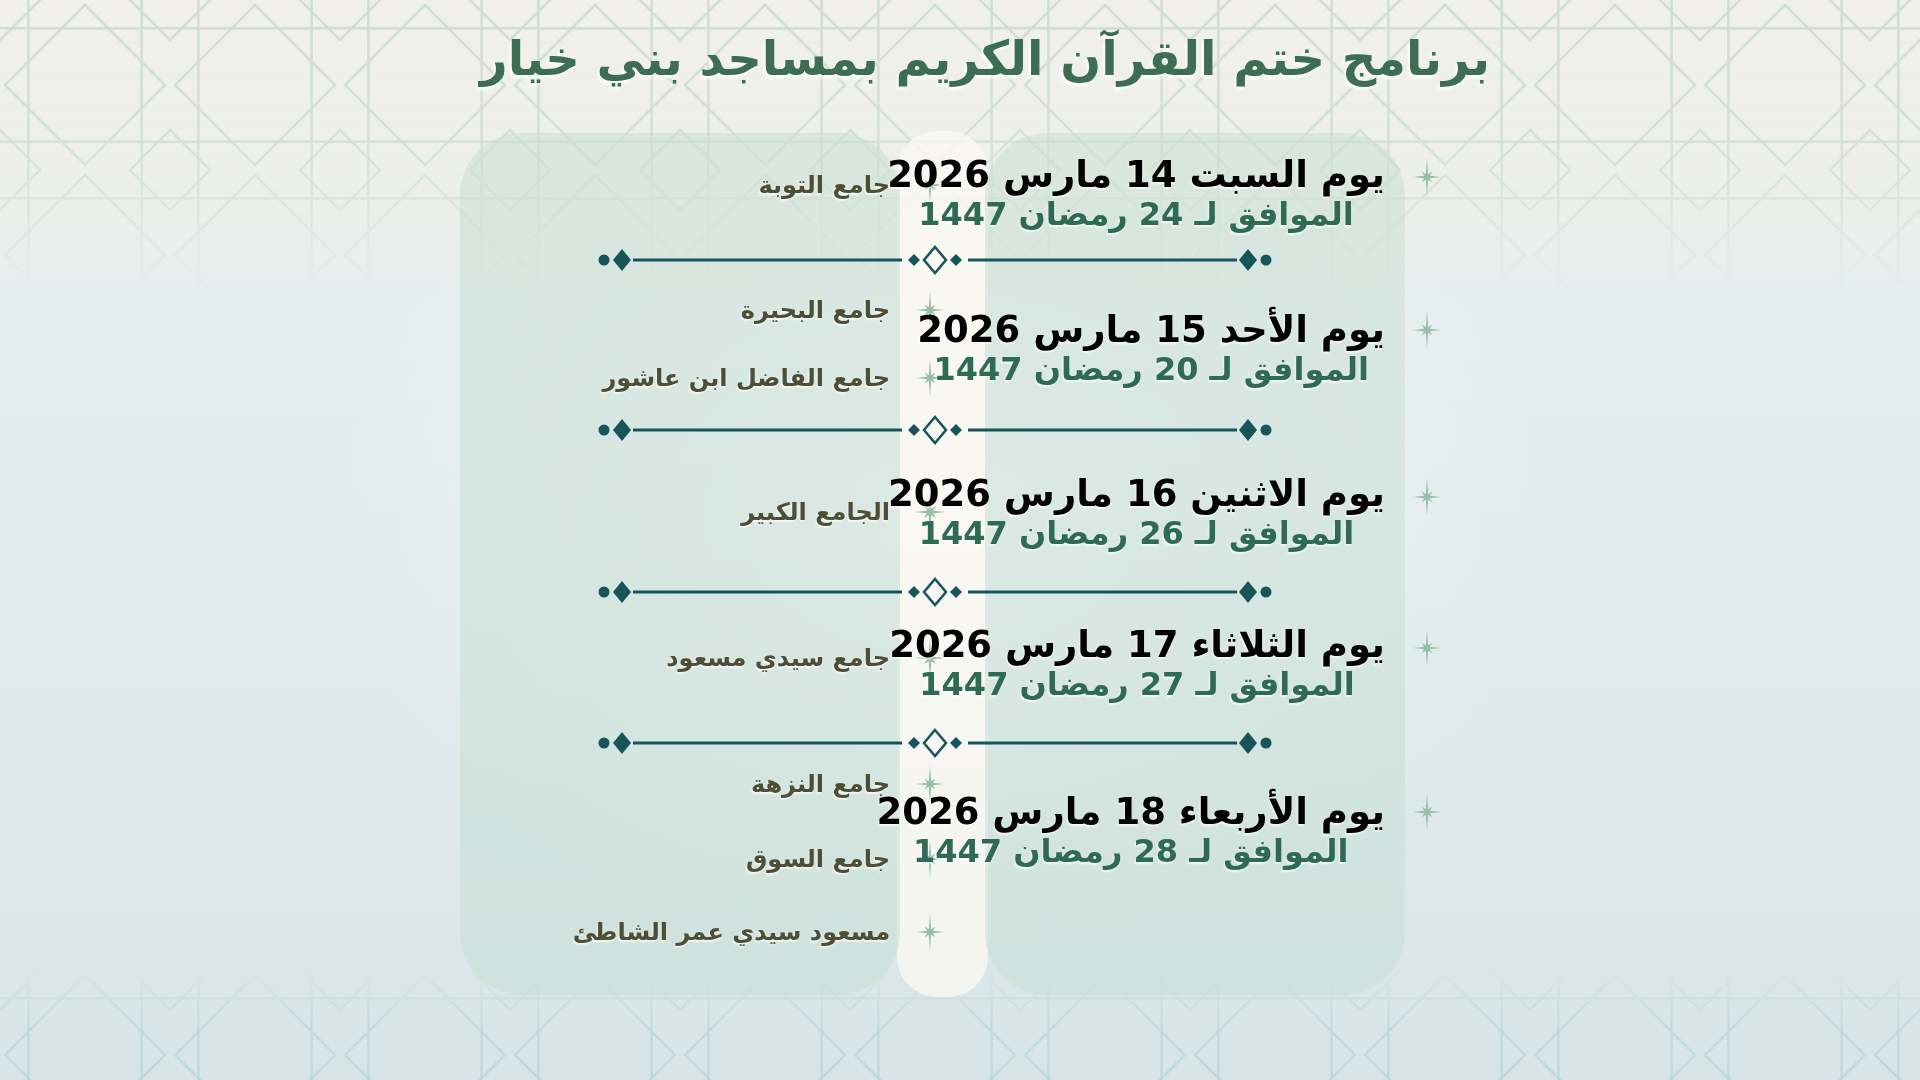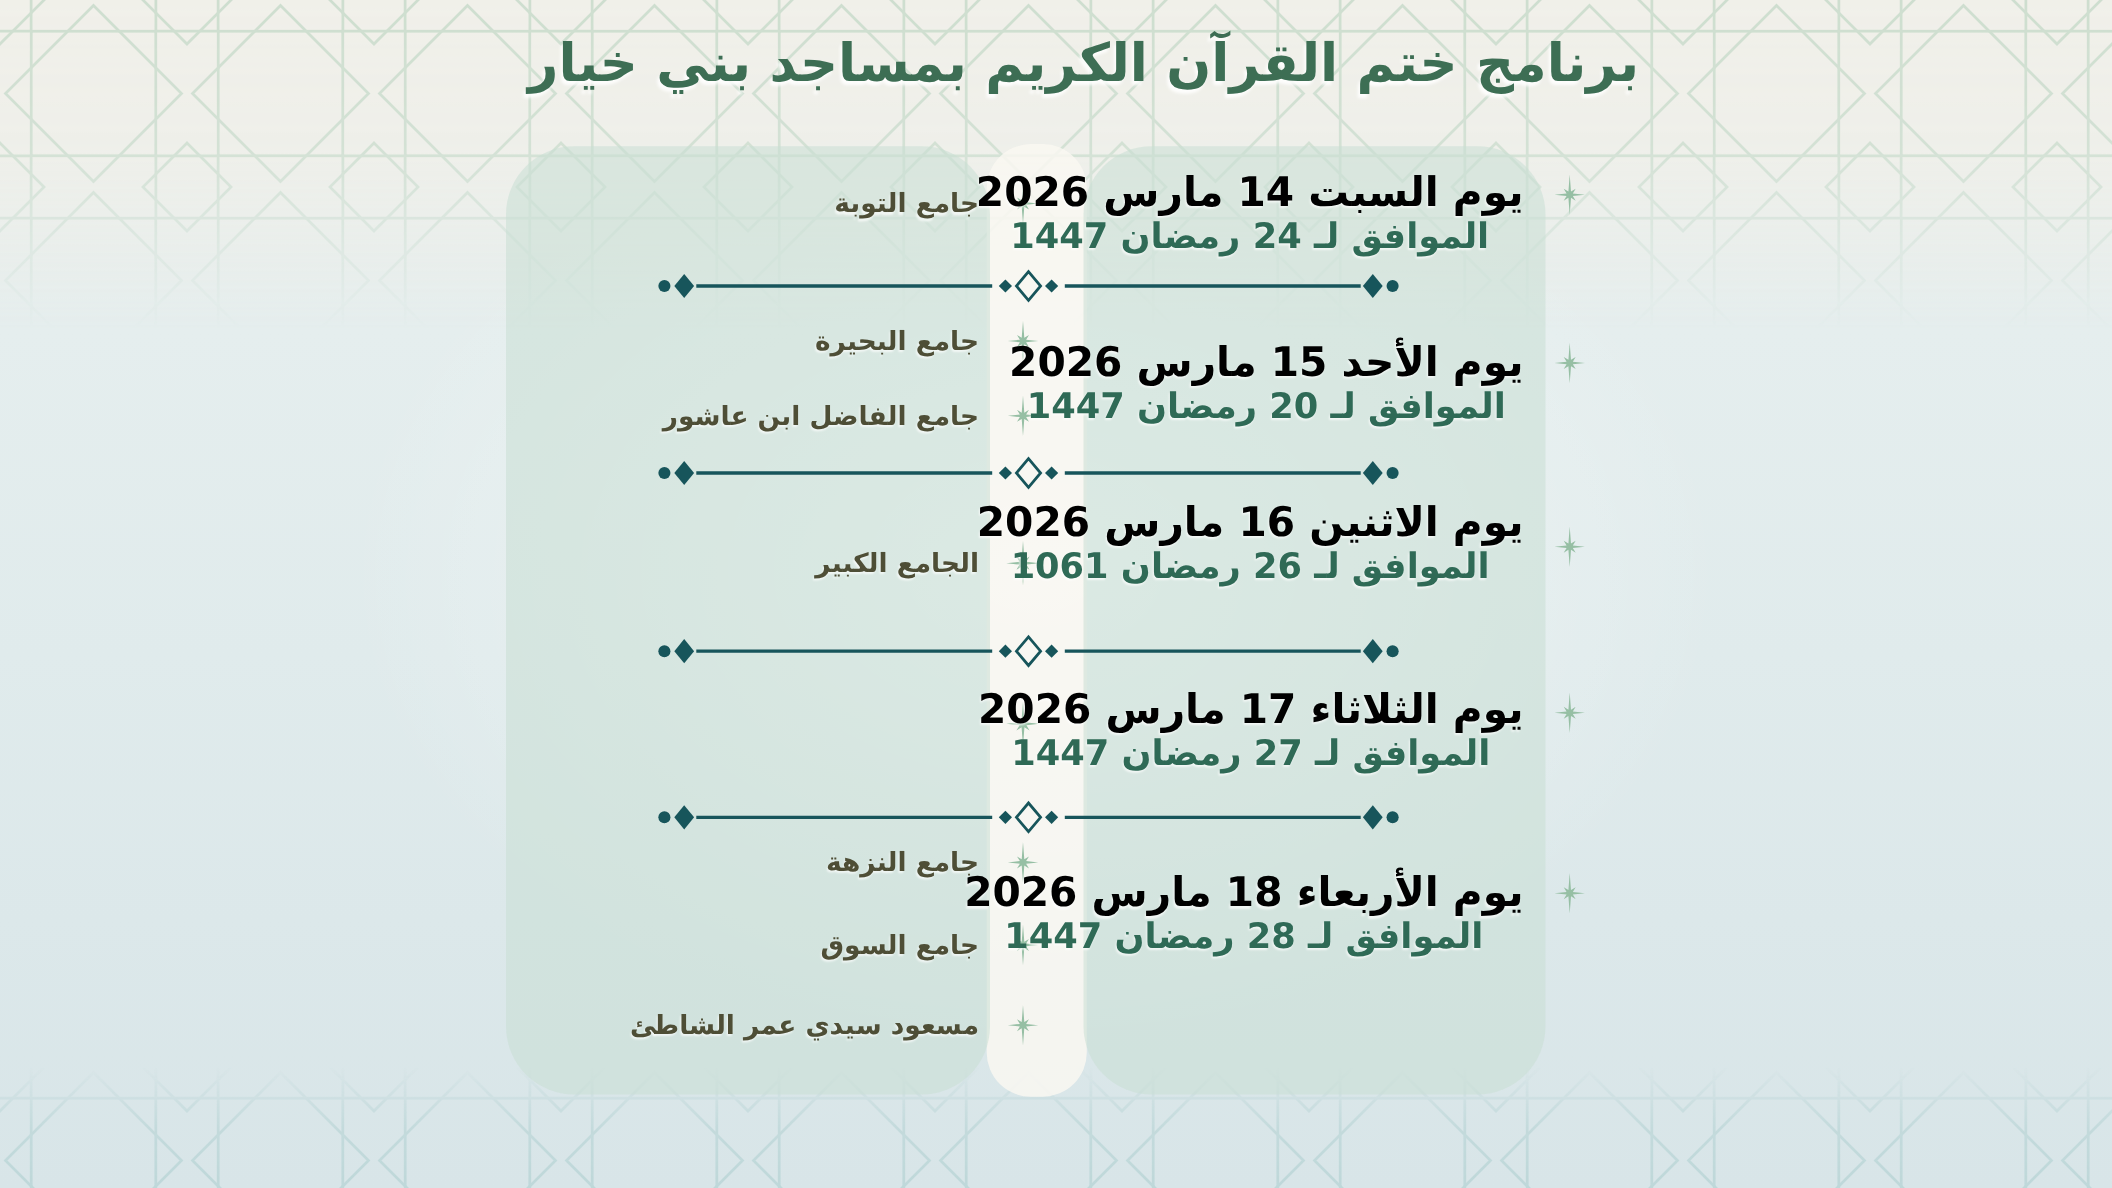--- a/index.html
+++ b/index.html
@@ -137,20 +137,21 @@
       </symbol>
     </defs>
   </svg>
 
   <h1 class="title">برنامج ختم القرآن الكريم بمساجد بني خيار</h1>
 
   <div class="mosque" style="top:158px">جامع التوبة</div>
   <div class="mosque" style="top:351px">جامع الفاضل ابن عاشور</div>
   <div class="mosque" style="top:283px">جامع البحيرة</div>
   <div class="mosque" style="top:485px">الجامع الكبير</div>
+  <div class="mosque" style="top:631px">جامع سيدي مسعود</div>
   <div class="mosque" style="top:757px">جامع النزهة</div>
   <div class="mosque" style="top:832px">جامع السوق</div>
   <div class="mosque" style="top:905px">مسعود سيدي عمر الشاطئ</div>
 
   <svg class="star" style="left:910px;top:162px" width="40" height="46">
       <use href="#star8"></use>
     </svg>
   <svg class="star" style="left:910px;top:287px" width="40" height="46">
       <use href="#star8"></use>
     </svg>
@@ -174,23 +175,23 @@
     </svg>
 
   <div class="date-block" style="top:150px">
     <div class="date-line">يوم السبت 14 مارس 2026</div>
     <div class="hijri-line">الموافق لـ 24 رمضان 1447</div>
   </div>
   <div class="date-block" style="top:305px">
     <div class="date-line">يوم الأحد 15 مارس 2026</div>
     <div class="hijri-line">الموافق لـ 20 رمضان 1447</div>
   </div>
-  <div class="date-block" style="top:450px">
+  <div class="date-block" style="top:469px">
     <div class="date-line">يوم الاثنين 16 مارس 2026</div>
-    <div class="hijri-line">الموافق لـ 26 رمضان 1061</div>
+    <div class="hijri-line">الموافق لـ 26 رمضان 1447</div>
   </div>
   <div class="date-block" style="top:620px">
     <div class="date-line">يوم الثلاثاء 17 مارس 2026</div>
     <div class="hijri-line">الموافق لـ 27 رمضان 1447</div>
   </div>
   <div class="date-block" style="top:787px">
     <div class="date-line">يوم الأربعاء 18 مارس 2026</div>
     <div class="hijri-line">الموافق لـ 28 رمضان 1447</div>
   </div>
 

